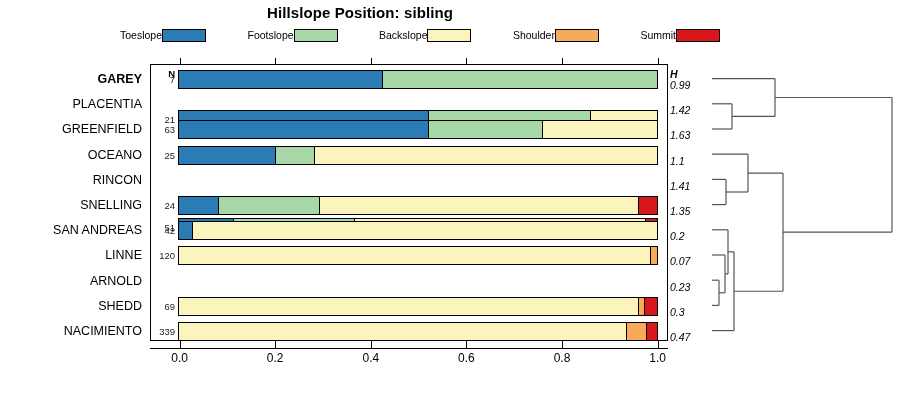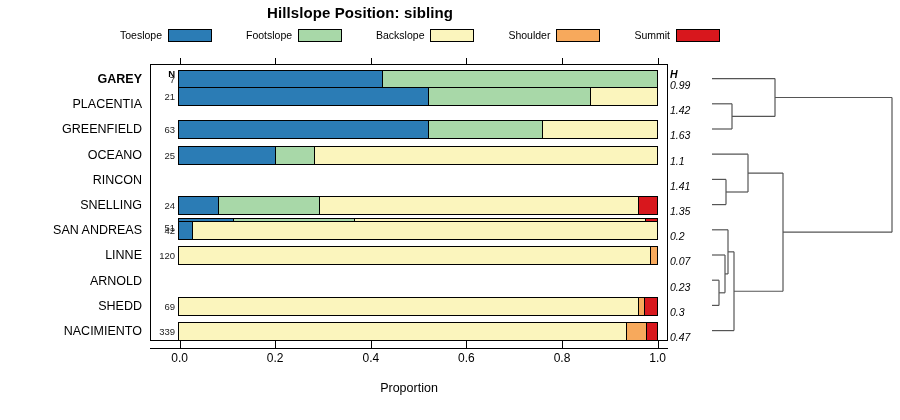--- a/index.html
+++ b/index.html
@@ -15,21 +15,21 @@
     position:absolute;left:0;top:4px;width:720px;
     text-align:center;font-size:15px;font-weight:bold;
     letter-spacing:.1px;
   }
 
   
   #legend{
     position:absolute;left:120px;top:26px;width:600px;height:18px;
     display:flex;align-items:center;justify-content:space-between;
   }
-  .legend-item{display:flex;align-items:center;gap:6px;}
+  .legend-item{display:flex;align-items:center;}
   .legend-label{font-size:10.5px;}
   .legend-swatch{
     width:44px;height:13px;border:1px solid #000;box-sizing:border-box;
   }
 
   
   #plot-frame{
     position:absolute;left:150px;top:64px;width:518px;height:277px;
     border:1px solid #000;box-sizing:border-box;background:#fff;
   }
@@ -134,21 +134,21 @@
     </div>
   <div id="rows">
       <div class="nhead" style="top: 4px;">N</div>
       <div class="row" style="top: 2px;">
         <div class="nval">7</div>
         <div class="bar">
           <div class="seg" style="width: 42.5%; background: rgb(43, 124, 181);"></div>
           <div class="seg" style="width: 57.5%; background: rgb(168, 216, 168);"></div>
         </div>
       </div>
-      <div class="row" style="top: 19px;">
+      <div class="row" style="top: 42px;">
         <div class="nval">21</div>
         <div class="bar">
           <div class="seg" style="width: 52%; background: rgb(43, 124, 181);"></div>
           <div class="seg" style="width: 34%; background: rgb(168, 216, 168);"></div>
           <div class="seg" style="width: 14%; background: rgb(251, 245, 189);"></div>
         </div>
       </div>
       <div class="row" style="top: 52.4px;">
         <div class="nval">63</div>
         <div class="bar">
@@ -237,21 +237,20 @@
       <div class="xticklab" style="left: 105.2px;">0.2</div>
       <div class="xtick" style="left: 220.8px;"></div>
       <div class="xticklab" style="left: 200.8px;">0.4</div>
       <div class="xtick" style="left: 316.4px;"></div>
       <div class="xticklab" style="left: 296.4px;">0.6</div>
       <div class="xtick" style="left: 412px;"></div>
       <div class="xticklab" style="left: 392px;">0.8</div>
       <div class="xtick" style="left: 507.6px;"></div>
       <div class="xticklab" style="left: 487.6px;">1.0</div>
     </div>
-  <div id="xaxis-title">Proportion</div>
 
   <svg id="dendro" viewBox="0 0 196 290" width="196" height="290">
       <line x1="12" y1="43.8" x2="32" y2="43.8" stroke="#555" stroke-width="1.2"></line>
       <line x1="12" y1="69" x2="32" y2="69" stroke="#555" stroke-width="1.2"></line>
       <line x1="32" y1="43.8" x2="32" y2="69" stroke="#555" stroke-width="1.2"></line>
       <line x1="12" y1="18.6" x2="75" y2="18.6" stroke="#555" stroke-width="1.2"></line>
       <line x1="32" y1="56.4" x2="75" y2="56.4" stroke="#555" stroke-width="1.2"></line>
       <line x1="75" y1="18.6" x2="75" y2="56.4" stroke="#555" stroke-width="1.2"></line>
       <line x1="12" y1="119.39999999999999" x2="26" y2="119.39999999999999" stroke="#555" stroke-width="1.2"></line>
       <line x1="12" y1="144.6" x2="26" y2="144.6" stroke="#555" stroke-width="1.2"></line>

